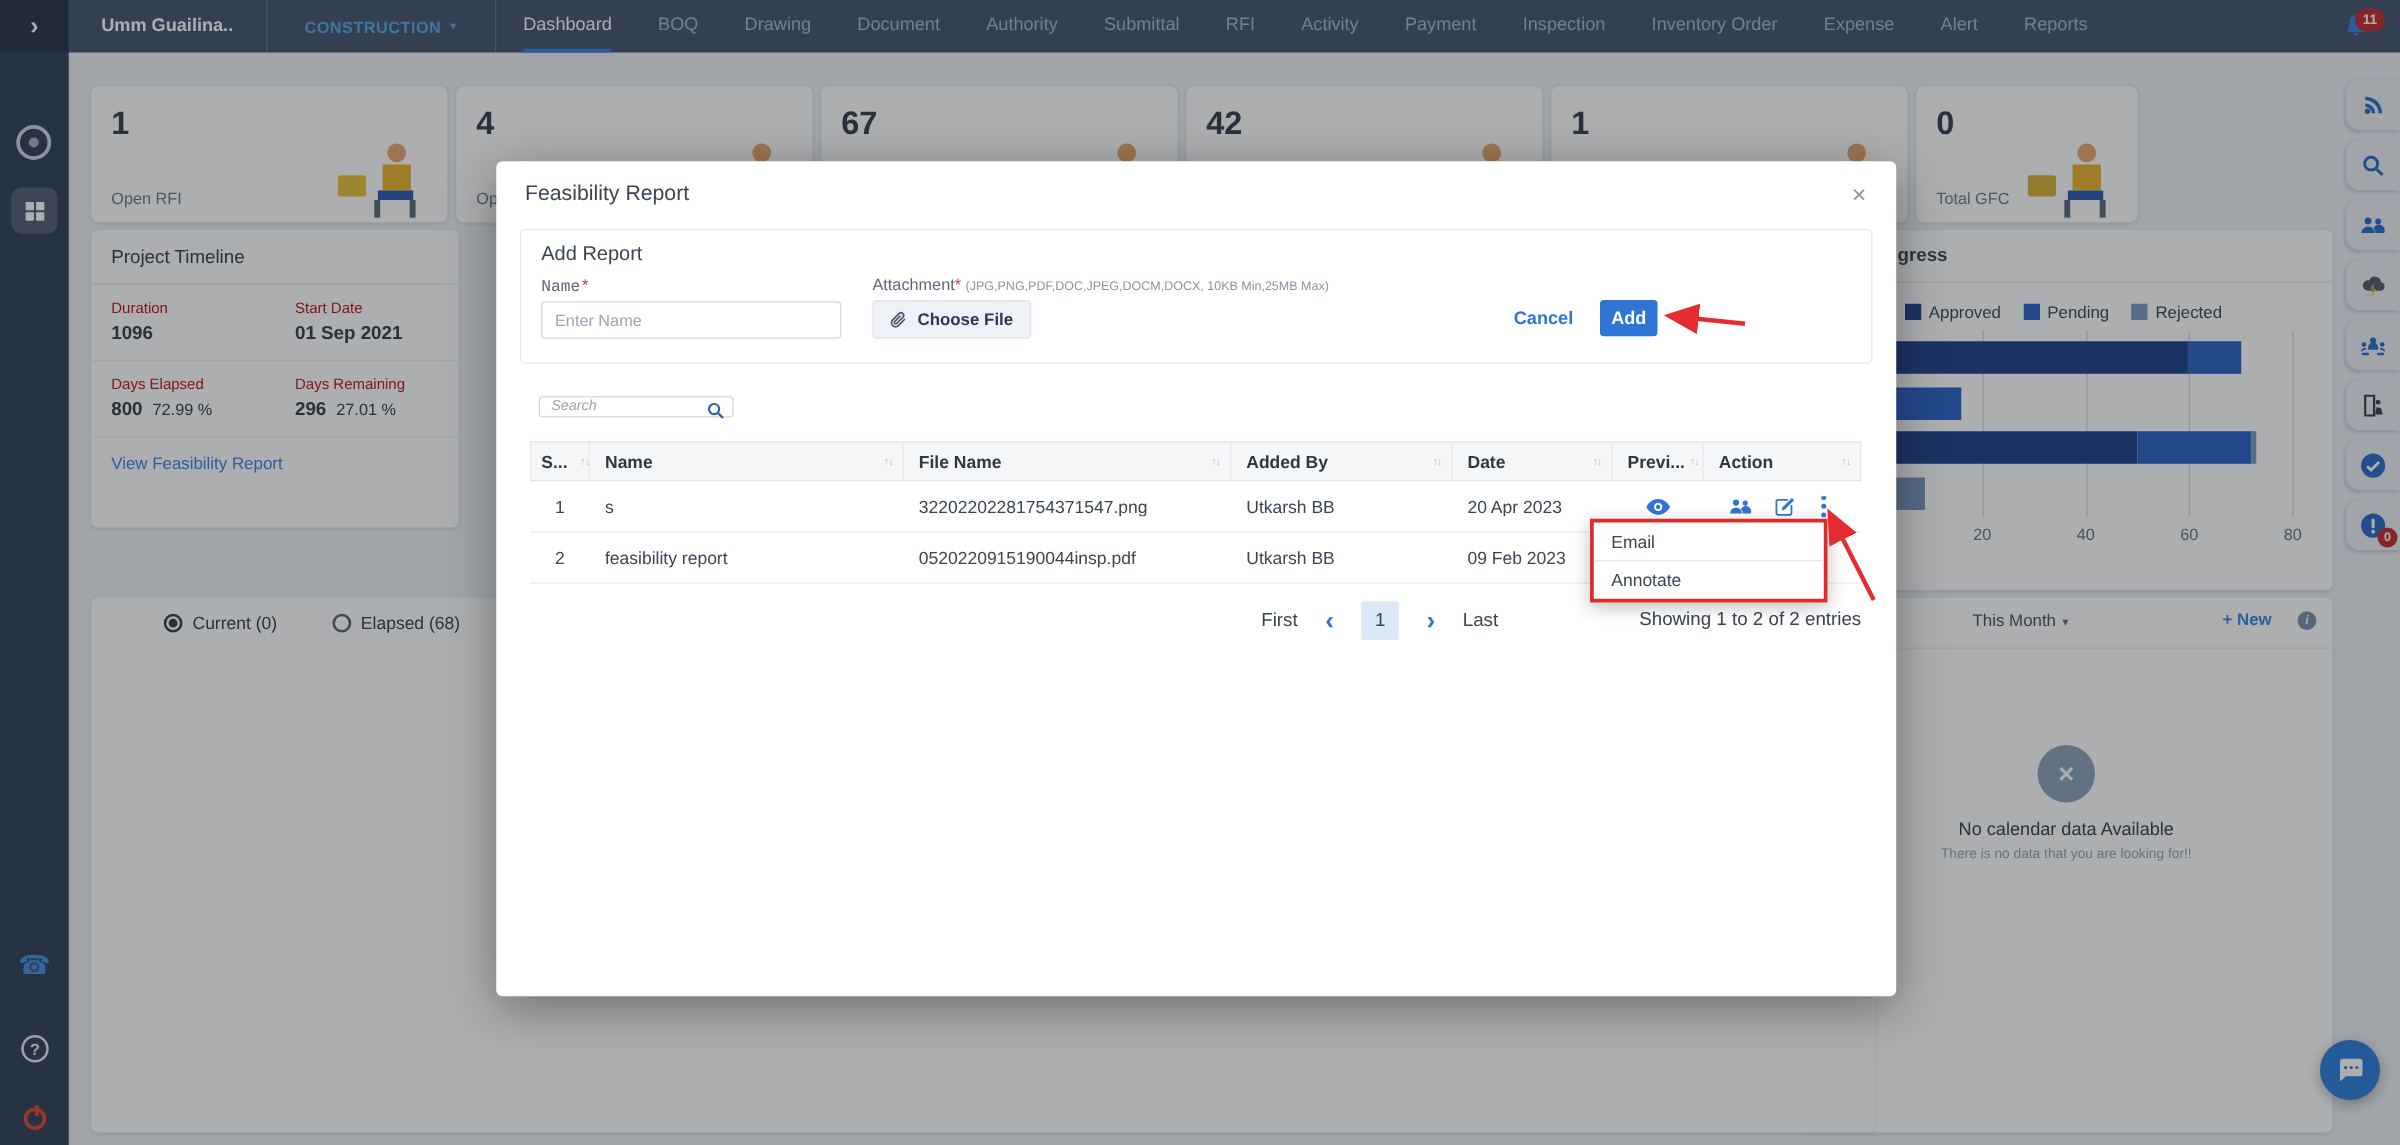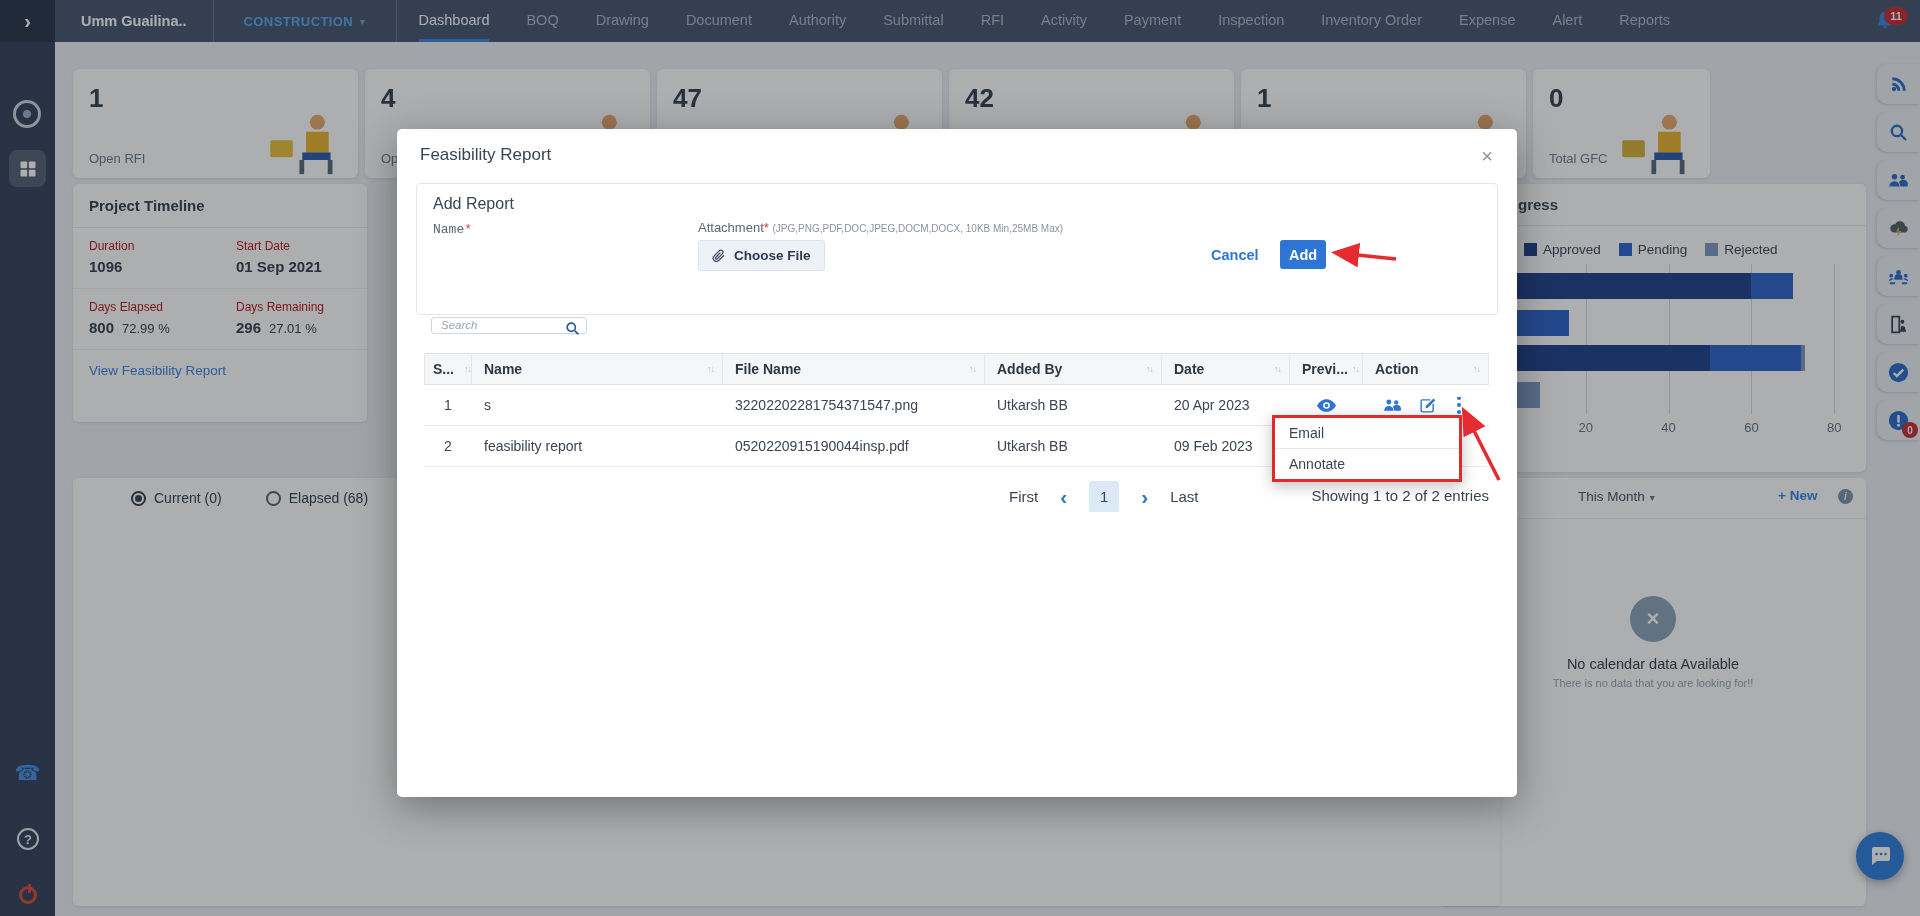--- a/index.html
+++ b/index.html
@@ -48,21 +48,21 @@
   .card-label{position:absolute;left:16px;bottom:12px;font-size:13px;color:#707b8a;white-space:nowrap;}
   .illu{position:absolute;right:8px;bottom:2px;width:86px;height:66px;}
   .card:nth-child(2) .prop{fill:#6fbf73;}
   .card:nth-child(3) .prop{fill:#8e6fd8;}
   .card:nth-child(4) .prop{fill:#e3a23c;}
   .card:nth-child(5) .prop{fill:#8e6fd8;}
   .card:nth-child(6) .prop{fill:#d8b13a;}
   
   .timeline{position:absolute;left:73px;top:184px;width:294px;height:238px;background:#fff;
             border-radius:5px;z-index:5;box-shadow:0 1px 3px rgba(40,50,70,.12);}
-  .tl-head{padding:13px 16px;font-size:15px;font-weight:bold;color:#39424f;border-bottom:1px solid #e8ebef;}
+  .tl-head{padding:13px 16px;font-size:15px;font-weight:normal;color:#39424f;border-bottom:1px solid #e8ebef;}
   .tl-grid{display:grid;grid-template-columns:1fr 1fr;}
   .tl-cell{padding:11px 16px 13px;border-bottom:1px solid #eef1f4;}
   .tl-cell .lb{font-size:12px;color:#b91c1c;margin-bottom:5px;}
   .tl-cell .vl{font-size:15px;font-weight:bold;color:#39424f;}
   .tl-cell .ex{font-size:13px;font-weight:normal;margin-left:8px;}
   .tl-link{padding:13px 16px;font-size:13.5px;color:#3c86e0;cursor:pointer;}
   
   .progress-panel{position:absolute;left:1440px;top:184px;width:426px;height:288px;background:#fff;
                   border-radius:5px;z-index:5;box-shadow:0 1px 3px rgba(40,50,70,.12);}
   .pp-title{position:absolute;left:78px;top:12px;font-size:15px;font-weight:bold;color:#3f4a59;}
@@ -111,21 +111,21 @@
   .chat-btn{position:absolute;right:16px;bottom:36px;width:48px;height:48px;border-radius:50%;
             background:#2f80d9;z-index:20;display:flex;align-items:center;justify-content:center;
             box-shadow:0 3px 10px rgba(0,0,0,.3);cursor:pointer;}
   
   .overlay{position:absolute;left:0;top:0;width:1920px;height:916px;background:rgba(13,17,23,.34);z-index:50;}
   
   .modal{position:absolute;left:397px;top:129px;width:1120px;height:668px;background:#fff;
          border-radius:5px;z-index:100;box-shadow:0 10px 40px rgba(0,0,0,.35);}
   .m-title{position:absolute;left:23px;top:16px;font-size:17px;color:#3a4452;}
   .m-close{position:absolute;right:20px;top:12px;font-size:20px;color:#8a93a2;cursor:pointer;padding:4px;}
-  .add-box{position:absolute;left:19px;top:54px;width:1082px;height:132px;border:1px solid #e3e7ec;
+  .add-box{position:absolute;left:19px;top:54px;width:1082px;height:108px;border:1px solid #e3e7ec;
            border-radius:4px;box-sizing:border-box;}
   .ab-title{position:absolute;left:16px;top:11px;font-size:16px;color:#3a4452;}
   .f-label{position:absolute;font-size:13px;color:#5b6677;}
   .req{color:#d23b3b;}
   .hint{font-size:10px;color:#8a93a2;}
   .name-input{position:absolute;left:16px;top:57px;width:240px;height:30px;box-sizing:border-box;
               border:1px solid #cfd6de;border-radius:3px;padding:0 10px;font-size:13px;color:#3a4452;
               font-family:"Liberation Sans",sans-serif;}
   .name-input::placeholder{color:#9aa3b0;}
   .att-btn{position:absolute;left:281px;top:56px;height:29px;display:flex;align-items:center;gap:8px;
@@ -253,21 +253,21 @@
         <rect x="6" y="32" width="24" height="18" rx="2" class="prop" fill="#e9c33c"></rect>
         <circle cx="56" cy="13" r="8" fill="#e9a96e"></circle>
         <path d="M44 23h24v22H44z" fill="#ecb430"></path>
         <rect x="40" y="45" width="30" height="8" fill="#2f5fae"></rect>
         <rect x="37" y="53" width="5" height="15" fill="#5a6b7c"></rect>
         <rect x="67" y="53" width="5" height="15" fill="#5a6b7c"></rect>
       </svg>
     <div class="card-label">Op</div>
   </div>
   <div class="card">
-    <div class="card-value">47</div>
+    <div class="card-value">67</div>
     <svg class="illu" viewBox="0 0 90 70">
         <rect x="6" y="32" width="24" height="18" rx="2" class="prop" fill="#e9c33c"></rect>
         <circle cx="56" cy="13" r="8" fill="#e9a96e"></circle>
         <path d="M44 23h24v22H44z" fill="#ecb430"></path>
         <rect x="40" y="45" width="30" height="8" fill="#2f5fae"></rect>
         <rect x="37" y="53" width="5" height="15" fill="#5a6b7c"></rect>
         <rect x="67" y="53" width="5" height="15" fill="#5a6b7c"></rect>
       </svg>
     <div class="card-label"></div>
   </div>
@@ -469,20 +469,21 @@
 
 <div class="modal">
   <div class="m-title">Feasibility Report</div>
   <div class="m-close">×</div>
 
   <div class="add-box">
     <div class="ab-title">Add Report</div>
     <div class="f-label" style="left:16px;top:38px;font-family:Liberation Mono, monospace;">
       <span>Name</span><span class="req">*</span>
     </div>
+    <input class="name-input" type="text" placeholder="Enter Name" style="">
     <div class="f-label" style="left:281px;top:36px;">
       <span>Attachment</span><span class="req">*</span>
       <span class="hint">(JPG,PNG,PDF,DOC,JPEG,DOCM,DOCX, 10KB Min,25MB Max)</span>
     </div>
     <div class="att-btn">
       <svg width="14" height="15" viewBox="0 0 24 24" fill="none" stroke="currentColor" stroke-width="2.2">
           <path d="M20.5 11.5 11.5 20.5a5.5 5.5 0 0 1-7.8-7.8l9-9a3.7 3.7 0 0 1 5.2 5.2l-8.8 8.8a1.9 1.9 0 0 1-2.7-2.7l8-8"></path>
         </svg>
       <span>Choose File</span>
     </div>

